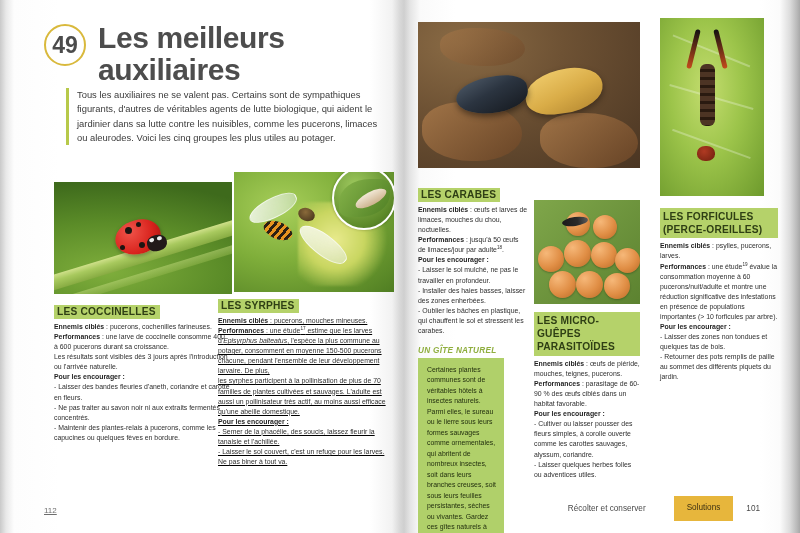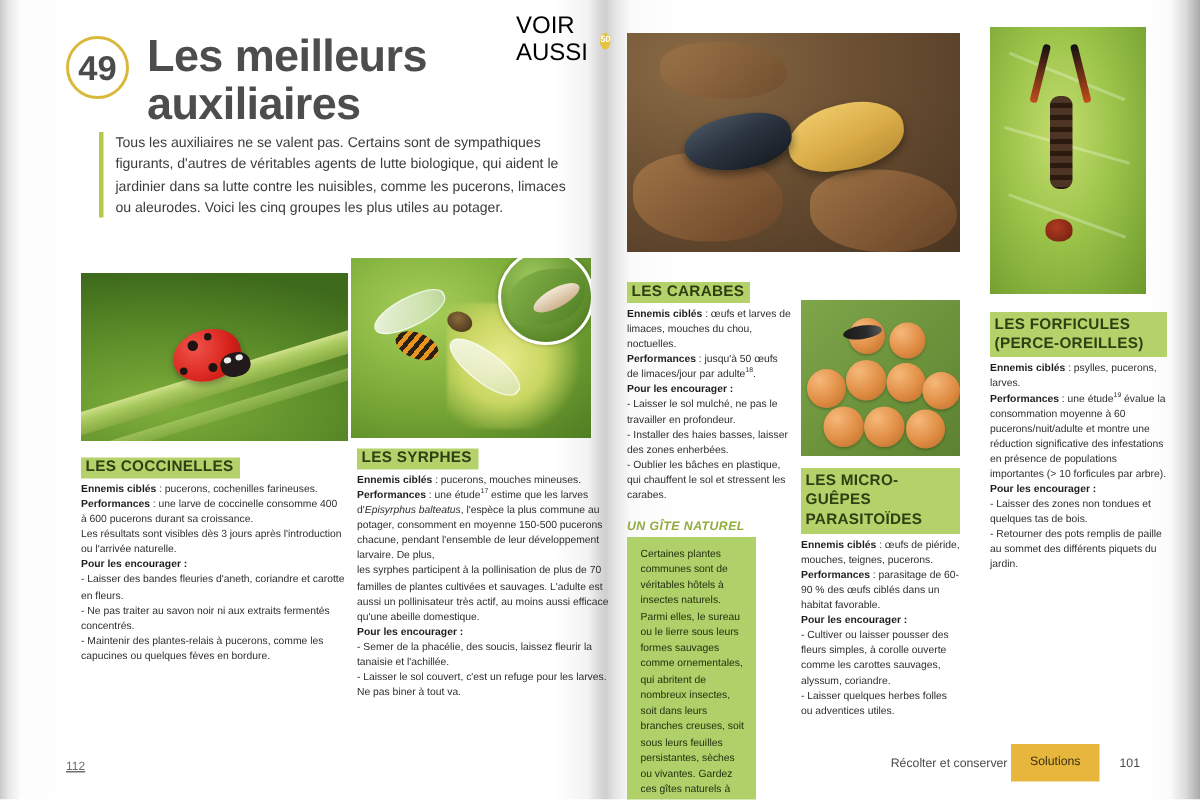--- a/index.html
+++ b/index.html
@@ -170,36 +170,32 @@
     background: #b0d06a; color: #23300f;
     font-size: 6.9px; line-height: 1.52;
     padding: 7px 8px 8px 9px;
   }
 
   
   .folio-left { position: absolute; left: 30px; bottom: 18px;
     font-size: 8px; color: #6e6e6e; text-decoration: underline; }
   .footer-right { position: absolute; right: 28px; bottom: 12px;
     display: flex; align-items: center; gap: 0; }
-  .footer-caption { font-size: 8.2px; color: #4a4a4a; margin-right: 2px; }
+  .footer-caption { font-size: 8.2px; color: #4a4a4a; margin-right: 28px; }
   .footer-tab { background: #e7b63c; color: #3d3012; font-size: 8.2px;
     padding: 7px 13px 9px; }
   .folio-right { font-size: 8.2px; color: #4a4a4a; margin-left: 13px; }
 </style>
 </head>
 <body>
 
 <div class="spread">
 
   <div class="page-left">
 
-    <div class="voir-aussi">
-      <span>VOIR AUSSI</span>
-      <span class="voir-badge">50</span>
-    </div>
 
     <div class="title-row">
       <div class="num-badge">49</div>
       <div class="main-title">Les meilleurs auxiliaires</div>
     </div>
 
     <div class="intro">Tous les auxiliaires ne se valent pas. Certains sont de sympathiques figurants, d'autres de véritables agents de lutte biologique, qui aident le jardinier dans sa lutte contre les nuisibles, comme les pucerons, limaces ou aleurodes. Voici les cinq groupes les plus utiles au potager.</div>
 
     <div class="photo ph-ladybug">
       <div class="lb-bg"></div>
@@ -232,21 +228,21 @@
       <div class="sy-wing" style="left:8%;top:22%;width:52px;height:20px;transform:rotate(-24deg);"></div>
       <div class="sy-wing" style="left:38%;top:52%;width:56px;height:21px;transform:rotate(40deg);"></div>
       <div class="sy-abdomen"></div>
       <div class="sy-thorax"></div>
       <div class="sy-inset">
         <div class="sy-leaf"></div>
         <div class="sy-larva"></div>
       </div>
     </div>
 
-    <div class="sec" style="left:224px; top:295px; width:168px;">
+    <div class="sec" style="left:204px; top:295px; width:168px;text-decoration:underline;">
       <div class="sec-head">LES SYRPHES</div>
       <div class="sec-body">
         <p><b>Ennemis ciblés</b><span> : pucerons, mouches mineuses.</span></p>
         <p><b>Performances</b><span> : une étude</span><sup>17</sup><span> estime que les larves d'</span><i>Episyrphus balteatus</i><span>, l'espèce la plus commune au potager, consomment en moyenne 150-500 pucerons chacune, pendant l'ensemble de leur développement larvaire. De plus,</span></p>
         <p><span>les syrphes participent à la pollinisation de plus de 70 familles de plantes cultivées et sauvages. L'adulte est aussi un pollinisateur très actif, au moins aussi efficace qu'une abeille domestique.</span></p>
         <p><b>Pour les encourager :</b></p>
         <p>- Semer de la phacélie, des soucis, laissez fleurir la tanaisie et l'achillée.</p>
         <p>- Laisser le sol couvert, c'est un refuge pour les larves. Ne pas biner à tout va.</p>
       </div>
     </div>

